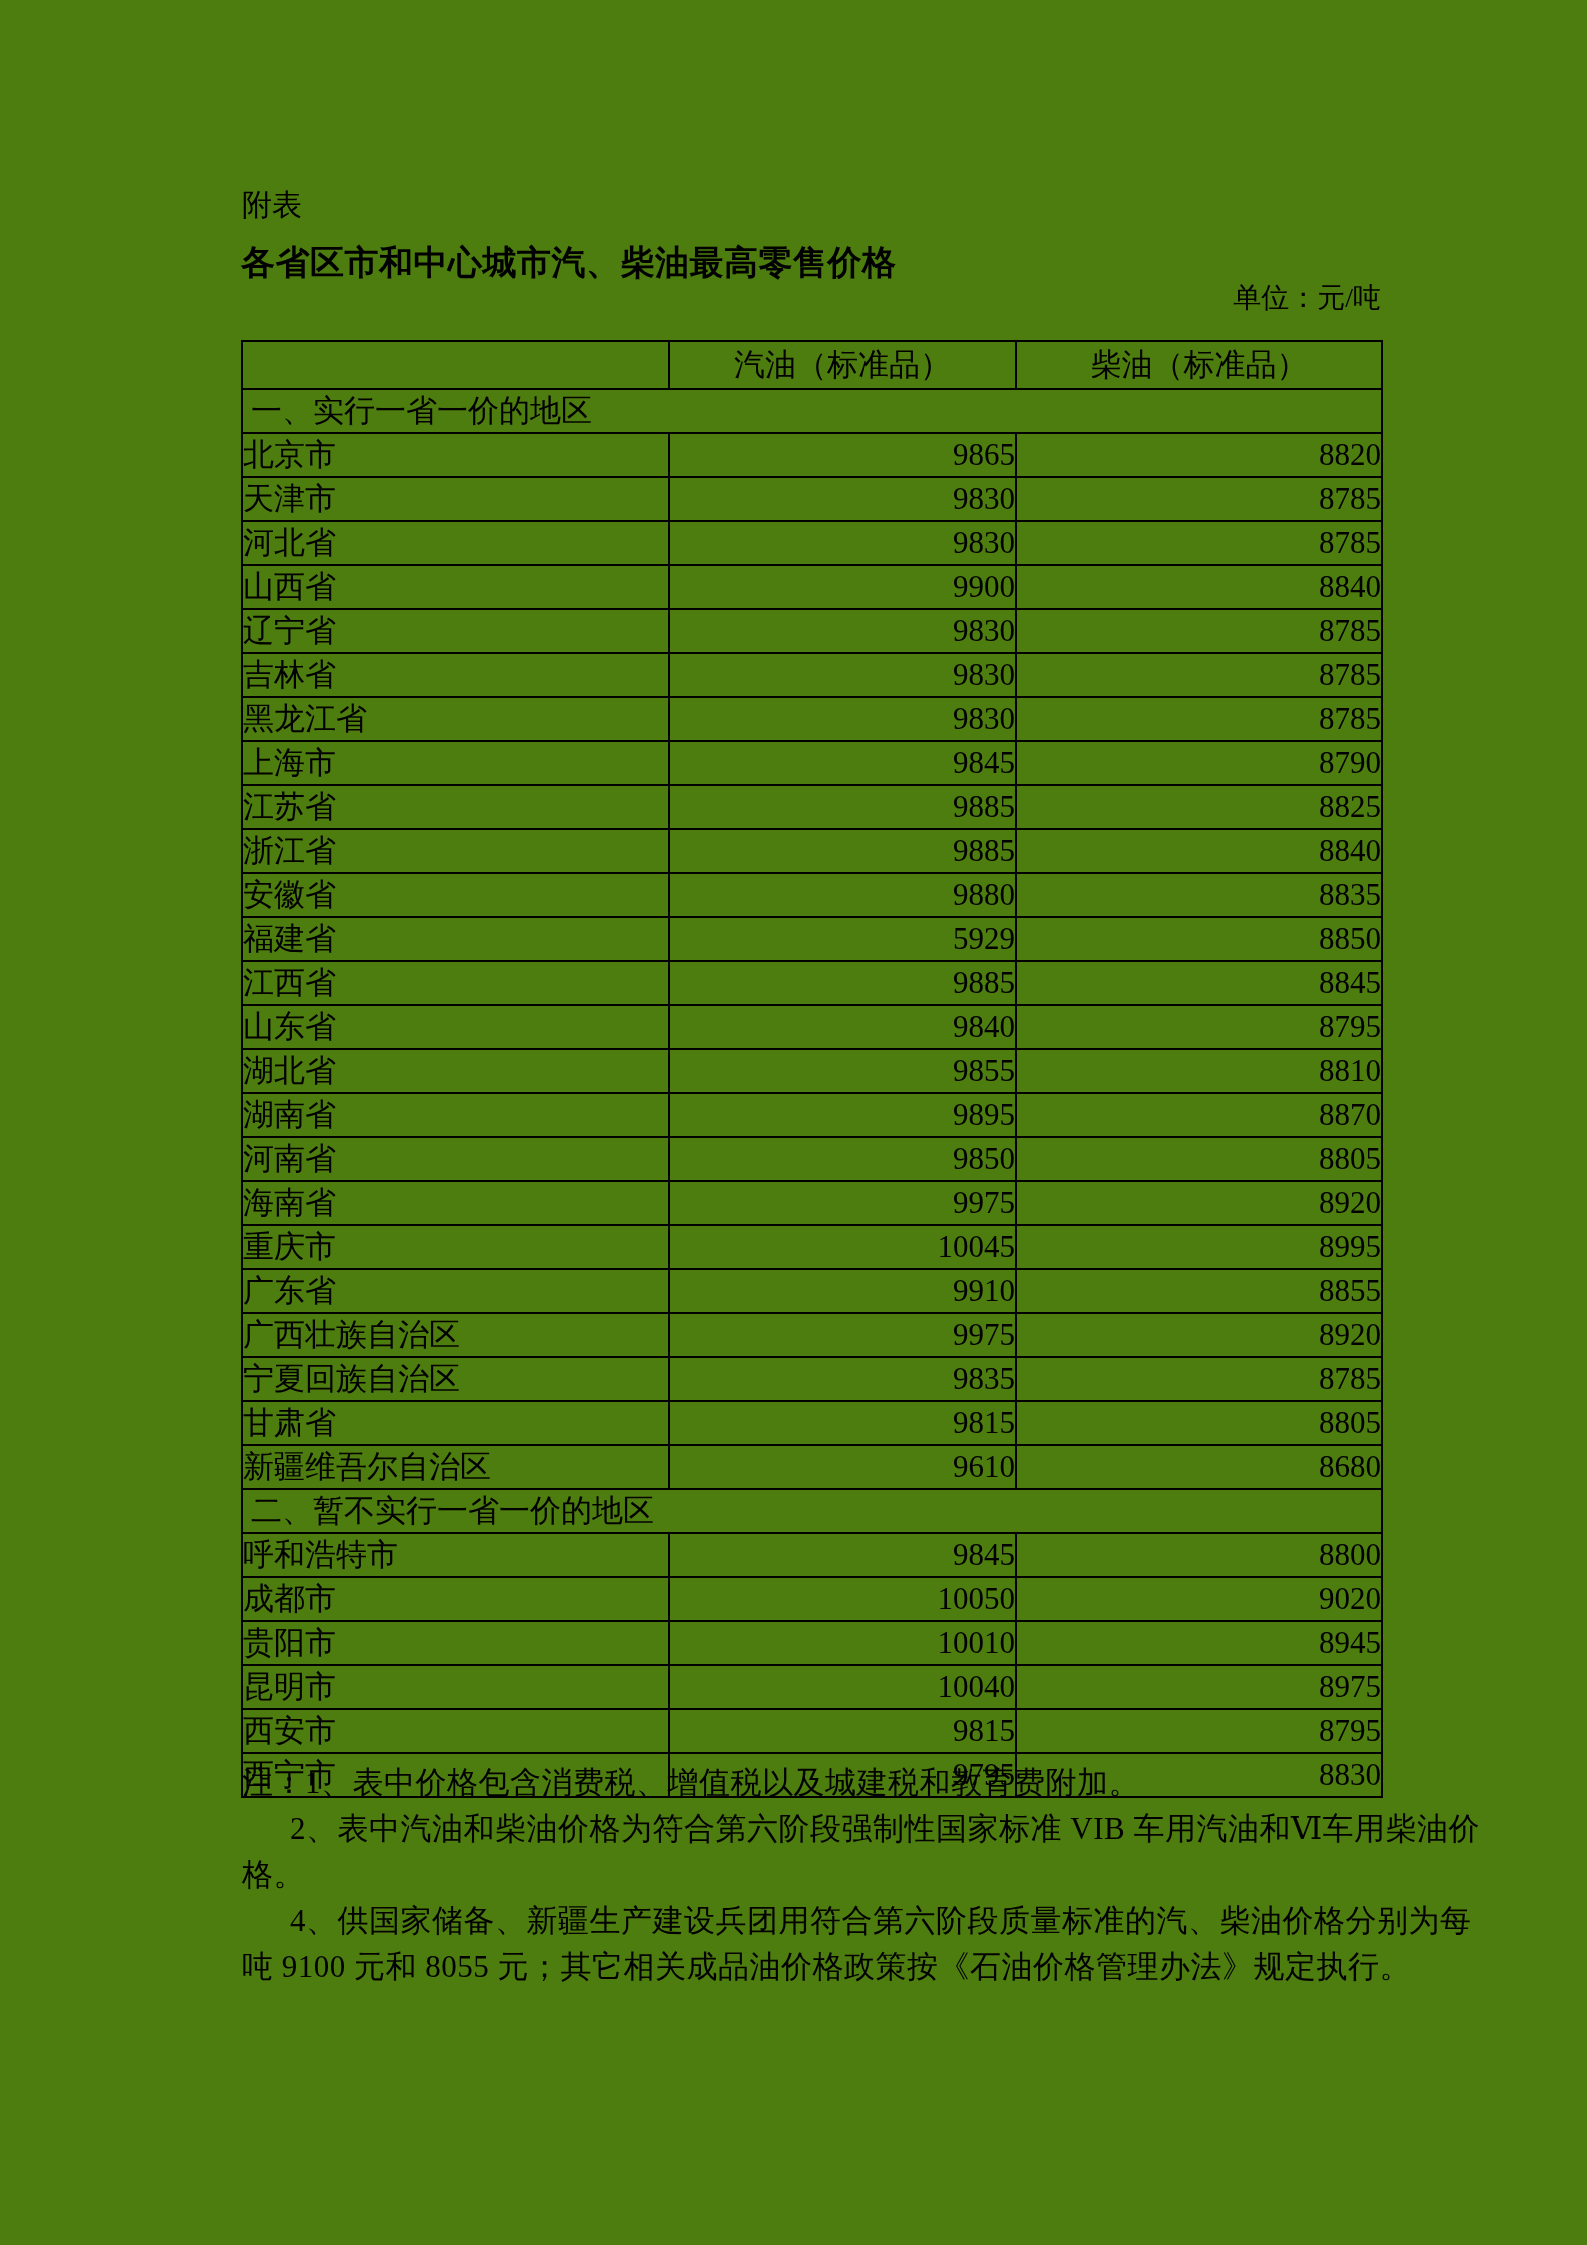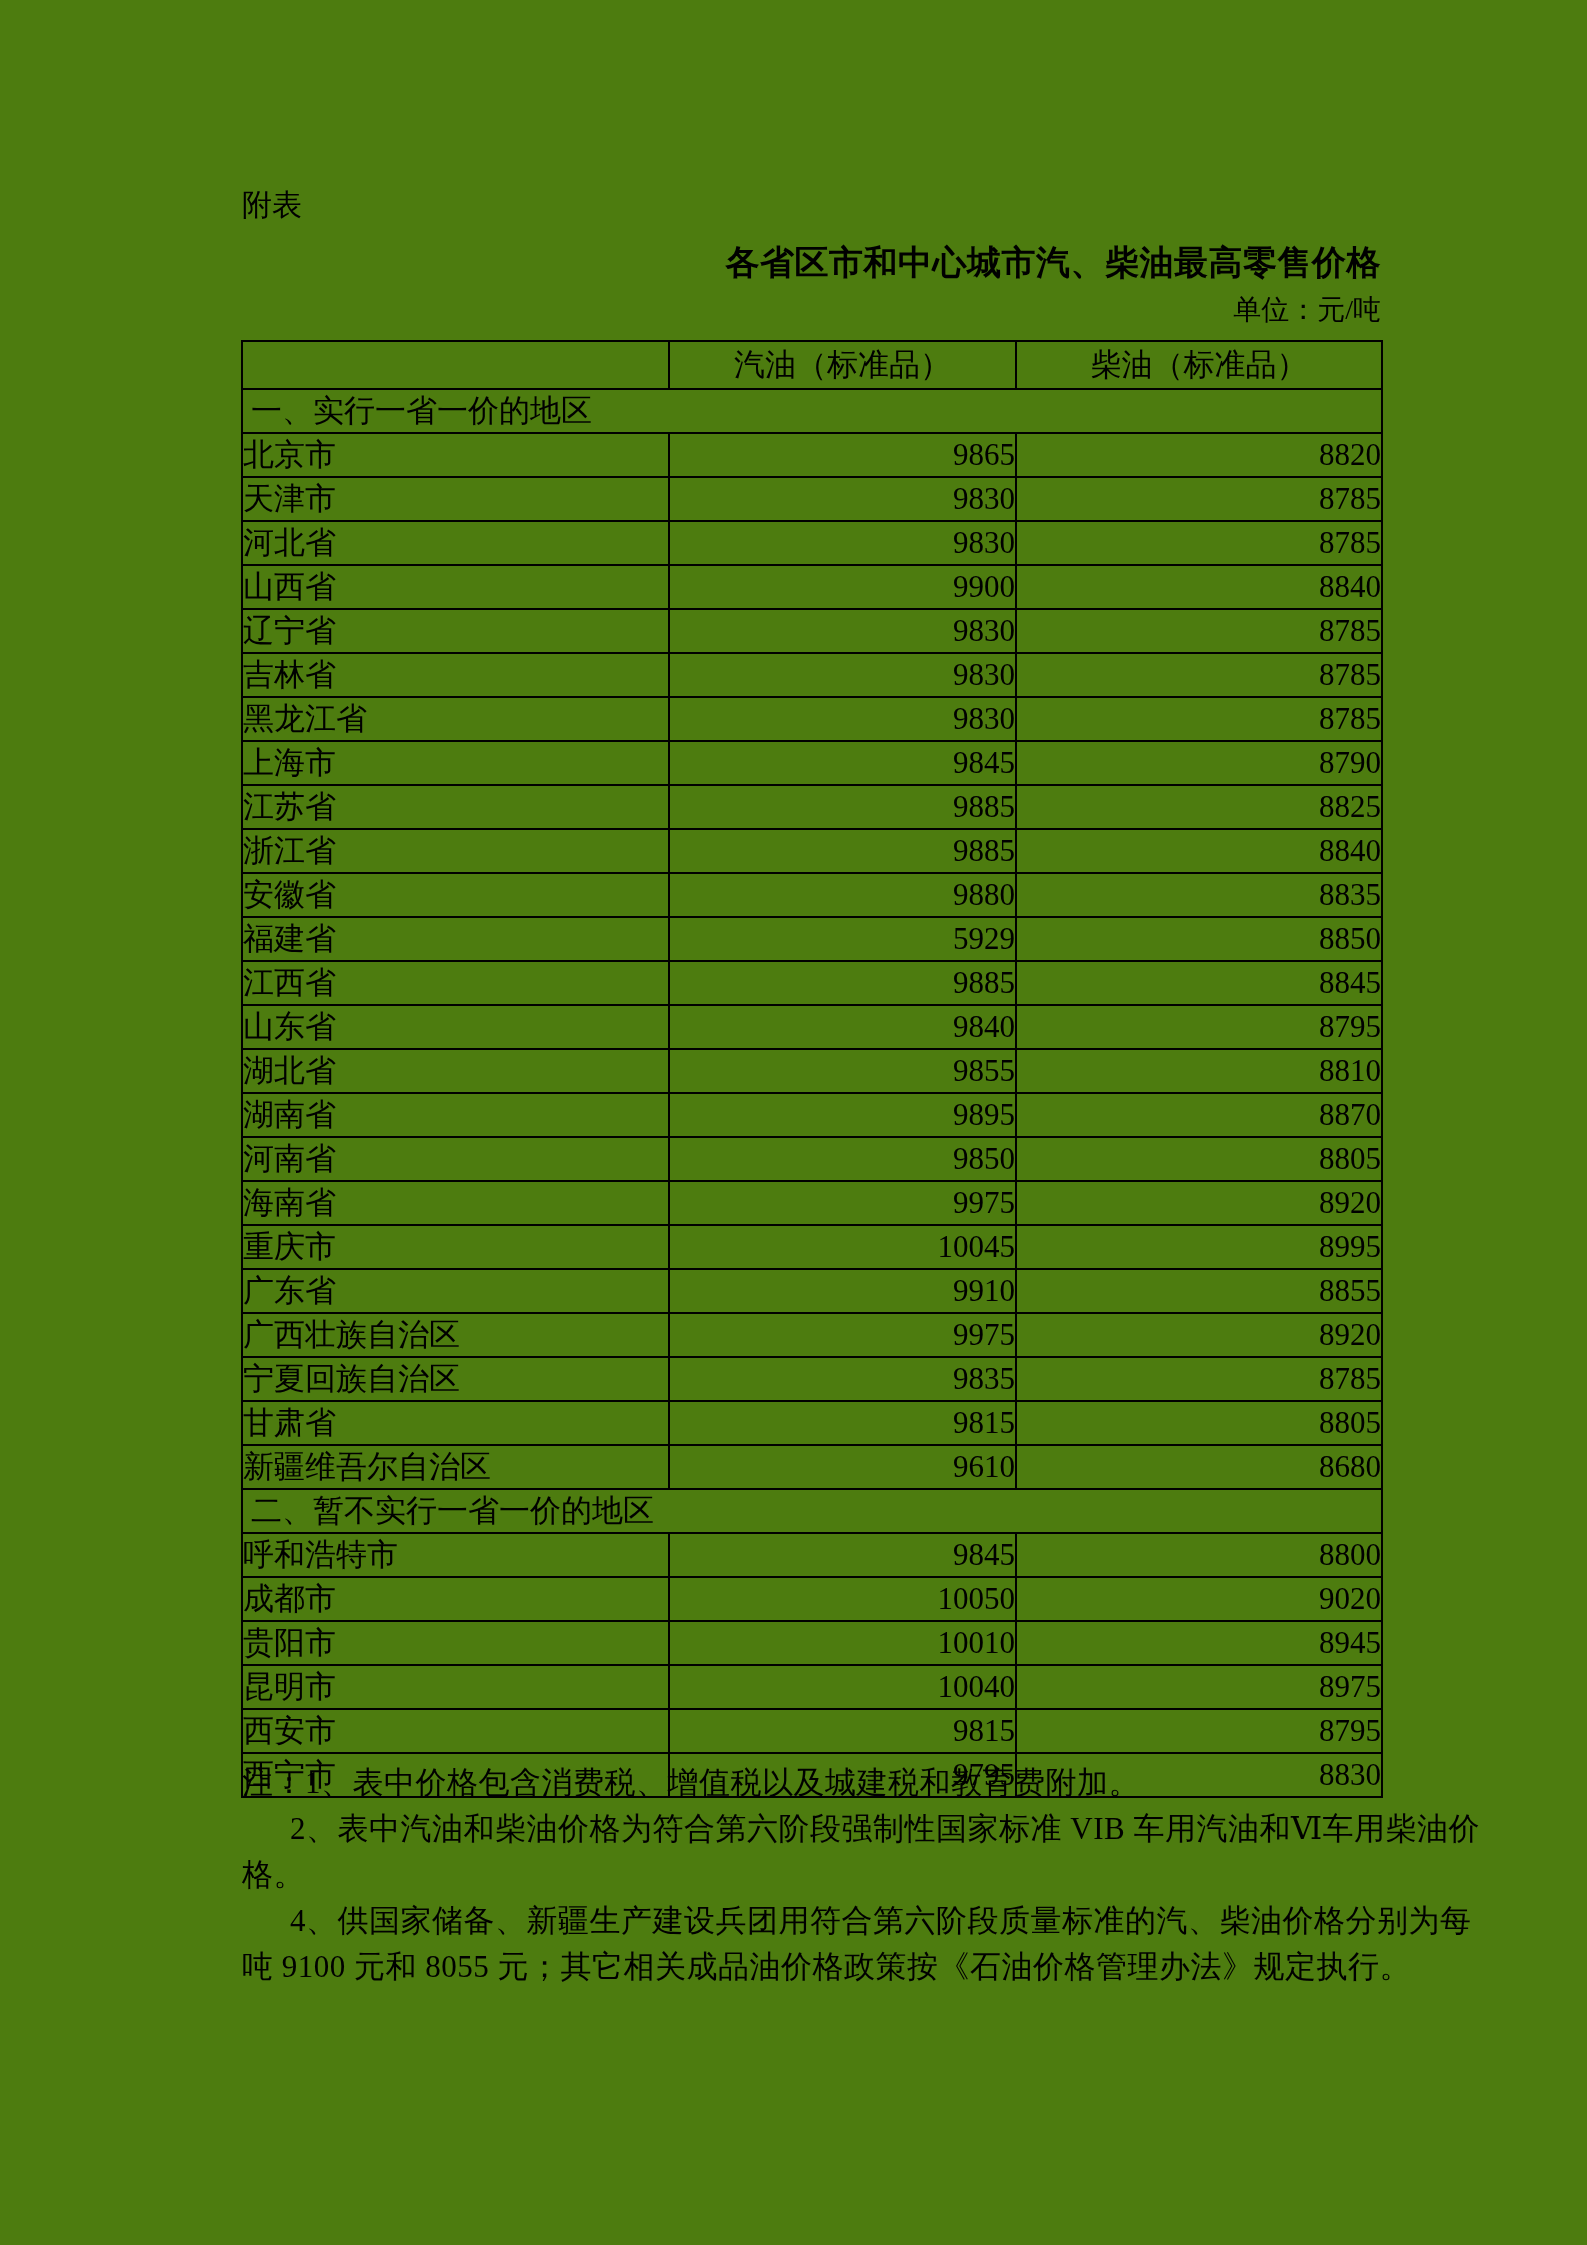--- a/index.html
+++ b/index.html
@@ -21,31 +21,31 @@
     left: 242px;
     top: 186px;
     font-size: 30px;
     line-height: 38px;
   }
   .doc-title {
     position: absolute;
     left: 241px;
     top: 240px;
     width: 1140px;
-    text-align: right;
+    text-align: left;
     font-size: 34px;
     line-height: 44px;
     font-weight: bold;
     letter-spacing: 0.5px;
     font-family: "Liberation Sans", "DejaVu Sans", sans-serif;
   }
   .unit-label {
     position: absolute;
     left: 241px;
-    top: 292px;
+    top: 280px;
     width: 1140px;
     text-align: right;
     font-size: 28px;
     line-height: 36px;
   }
   table.price-table {
     position: absolute;
     left: 241px;
     top: 340px;
     width: 1140px;

